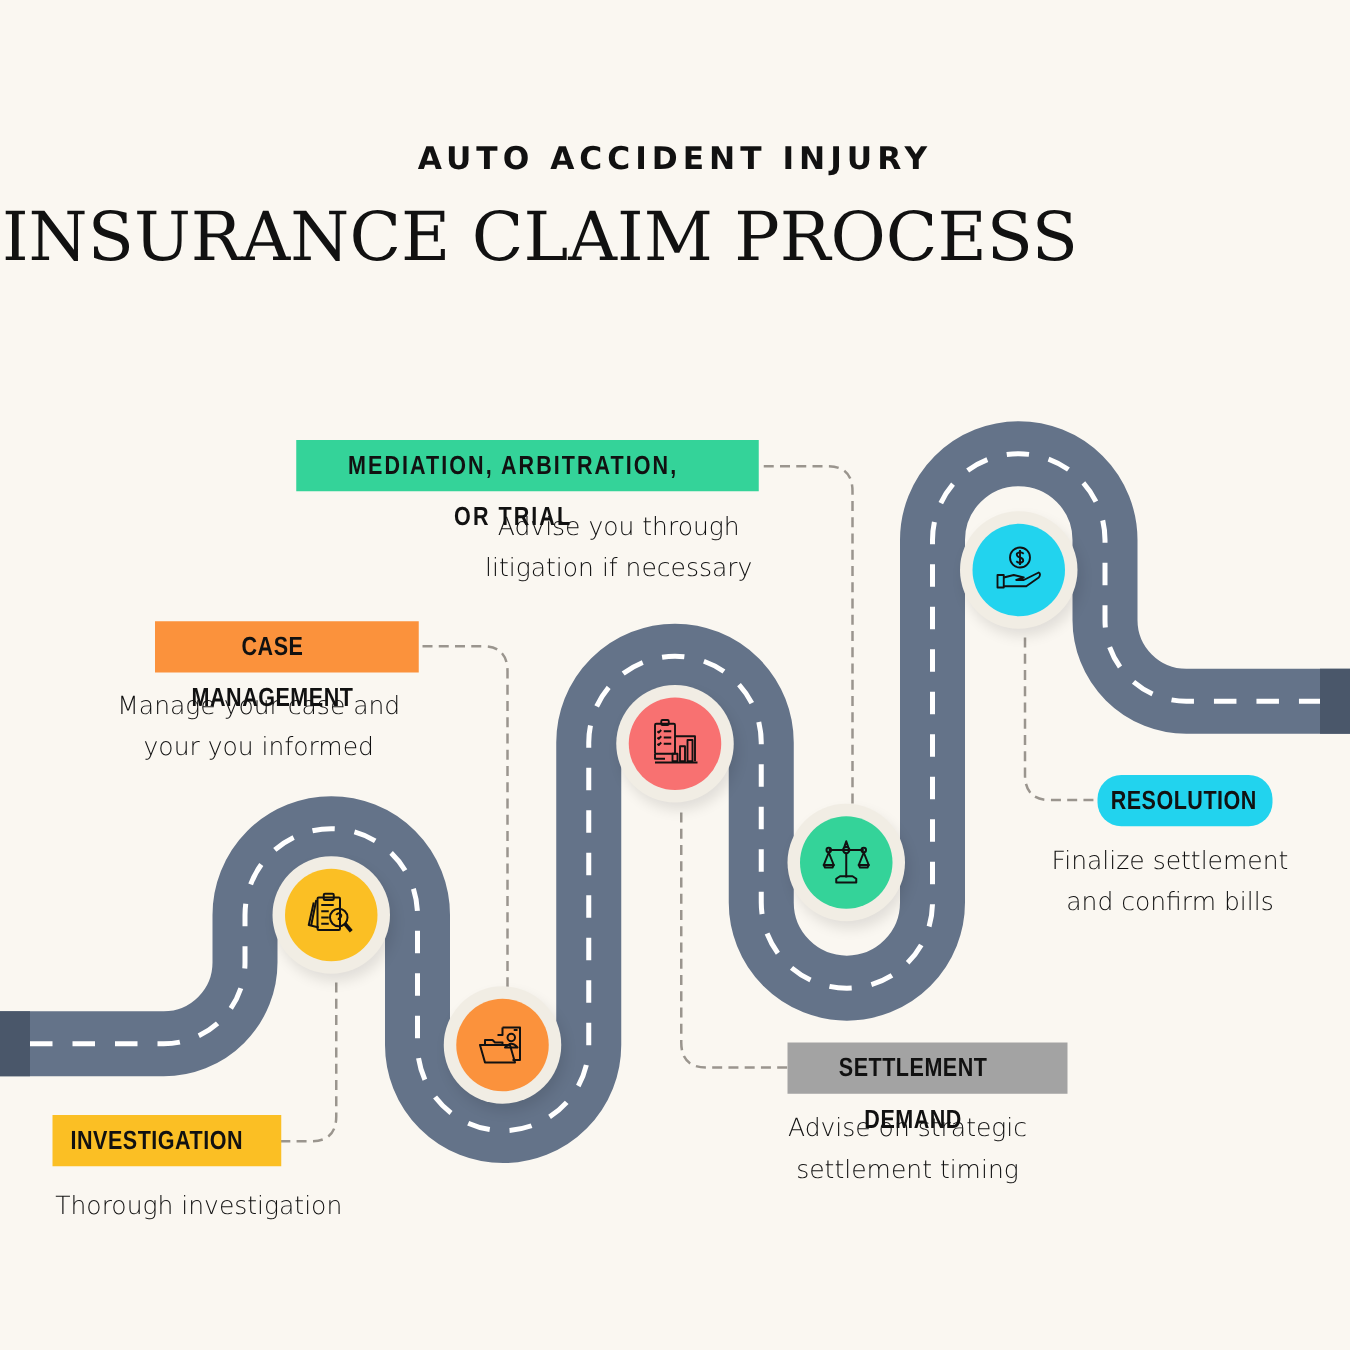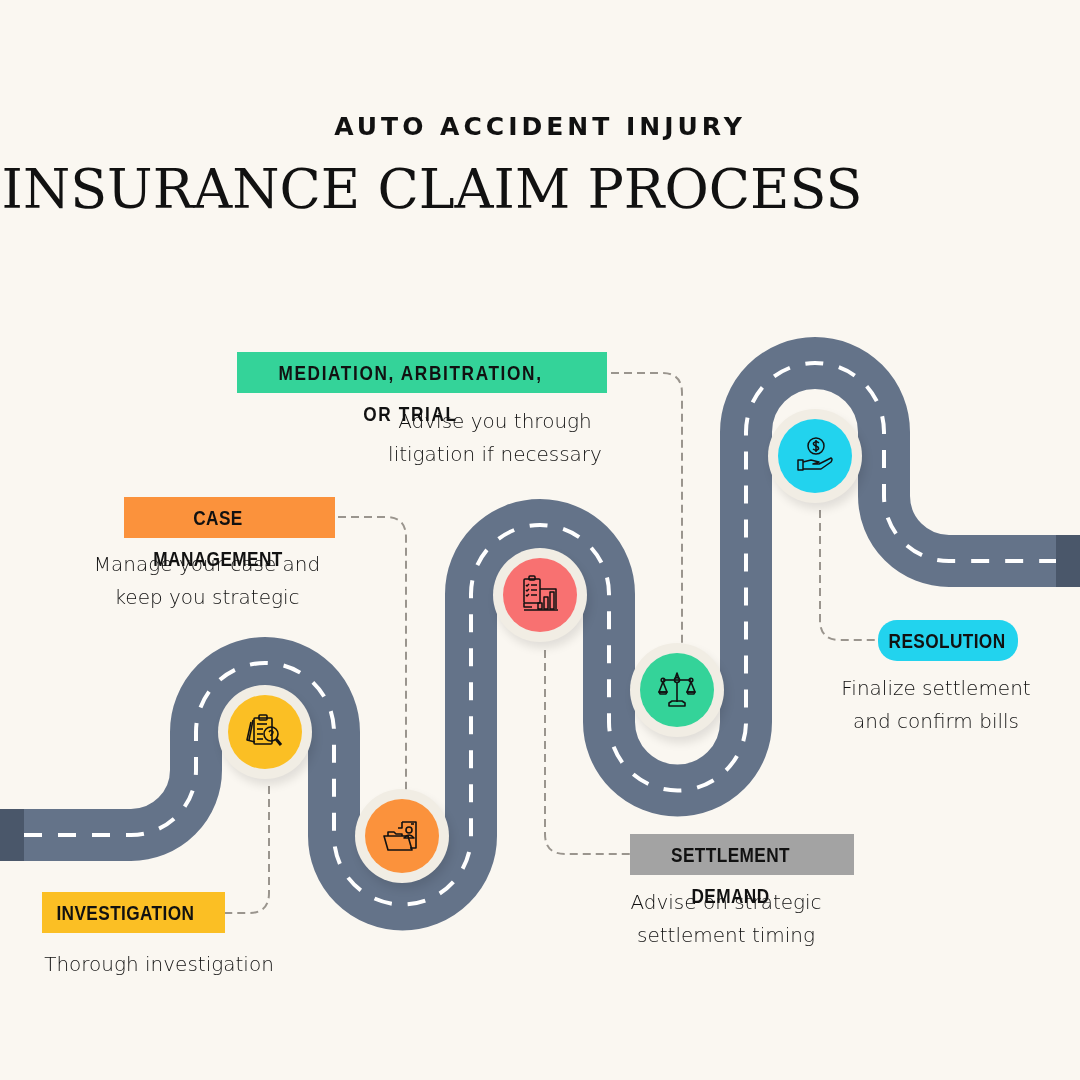--- a/index.html
+++ b/index.html
@@ -68,21 +68,21 @@
     <line x1="31" y1="10" x2="34" y2="10"></line>
     <path d="M8 22 L8 18 L14 18 L16 20 L22 20 L22 22"></path>
     <path d="M4 22 L28 22 L32 36 L8 36 Z"></path>
   </svg>
 </div>
 <div class="label-box" style="left:124px; top:497px; width:188px; background:#fb923c;">
   <div class="label" style="left:0; width:188px;">CASE MANAGEMENT</div>
 </div>
 <div class="desc" style="left:57px; top:548px; width:300px;">
   <div>Manage your case and</div>
-  <div>keep you strategic</div>
+  <div>your you informed</div>
 </div>
 
 <div class="node" style="left: 503px; top: 558px; background: rgb(248, 113, 113);">
   <svg viewBox="0 0 44 44" fill="none" stroke="#111" stroke-width="1.5" stroke-linejoin="round">
     <rect x="6" y="6" width="16" height="24" rx="1"></rect>
     <rect x="11" y="3" width="6" height="4" rx="1"></rect>
     <path d="M8 12 L9 13 L11 11"></path>
       <line x1="13" y1="12" x2="19" y2="12"></line>
     <path d="M8 17 L9 18 L11 16"></path>
       <line x1="13" y1="17" x2="19" y2="17"></line>

